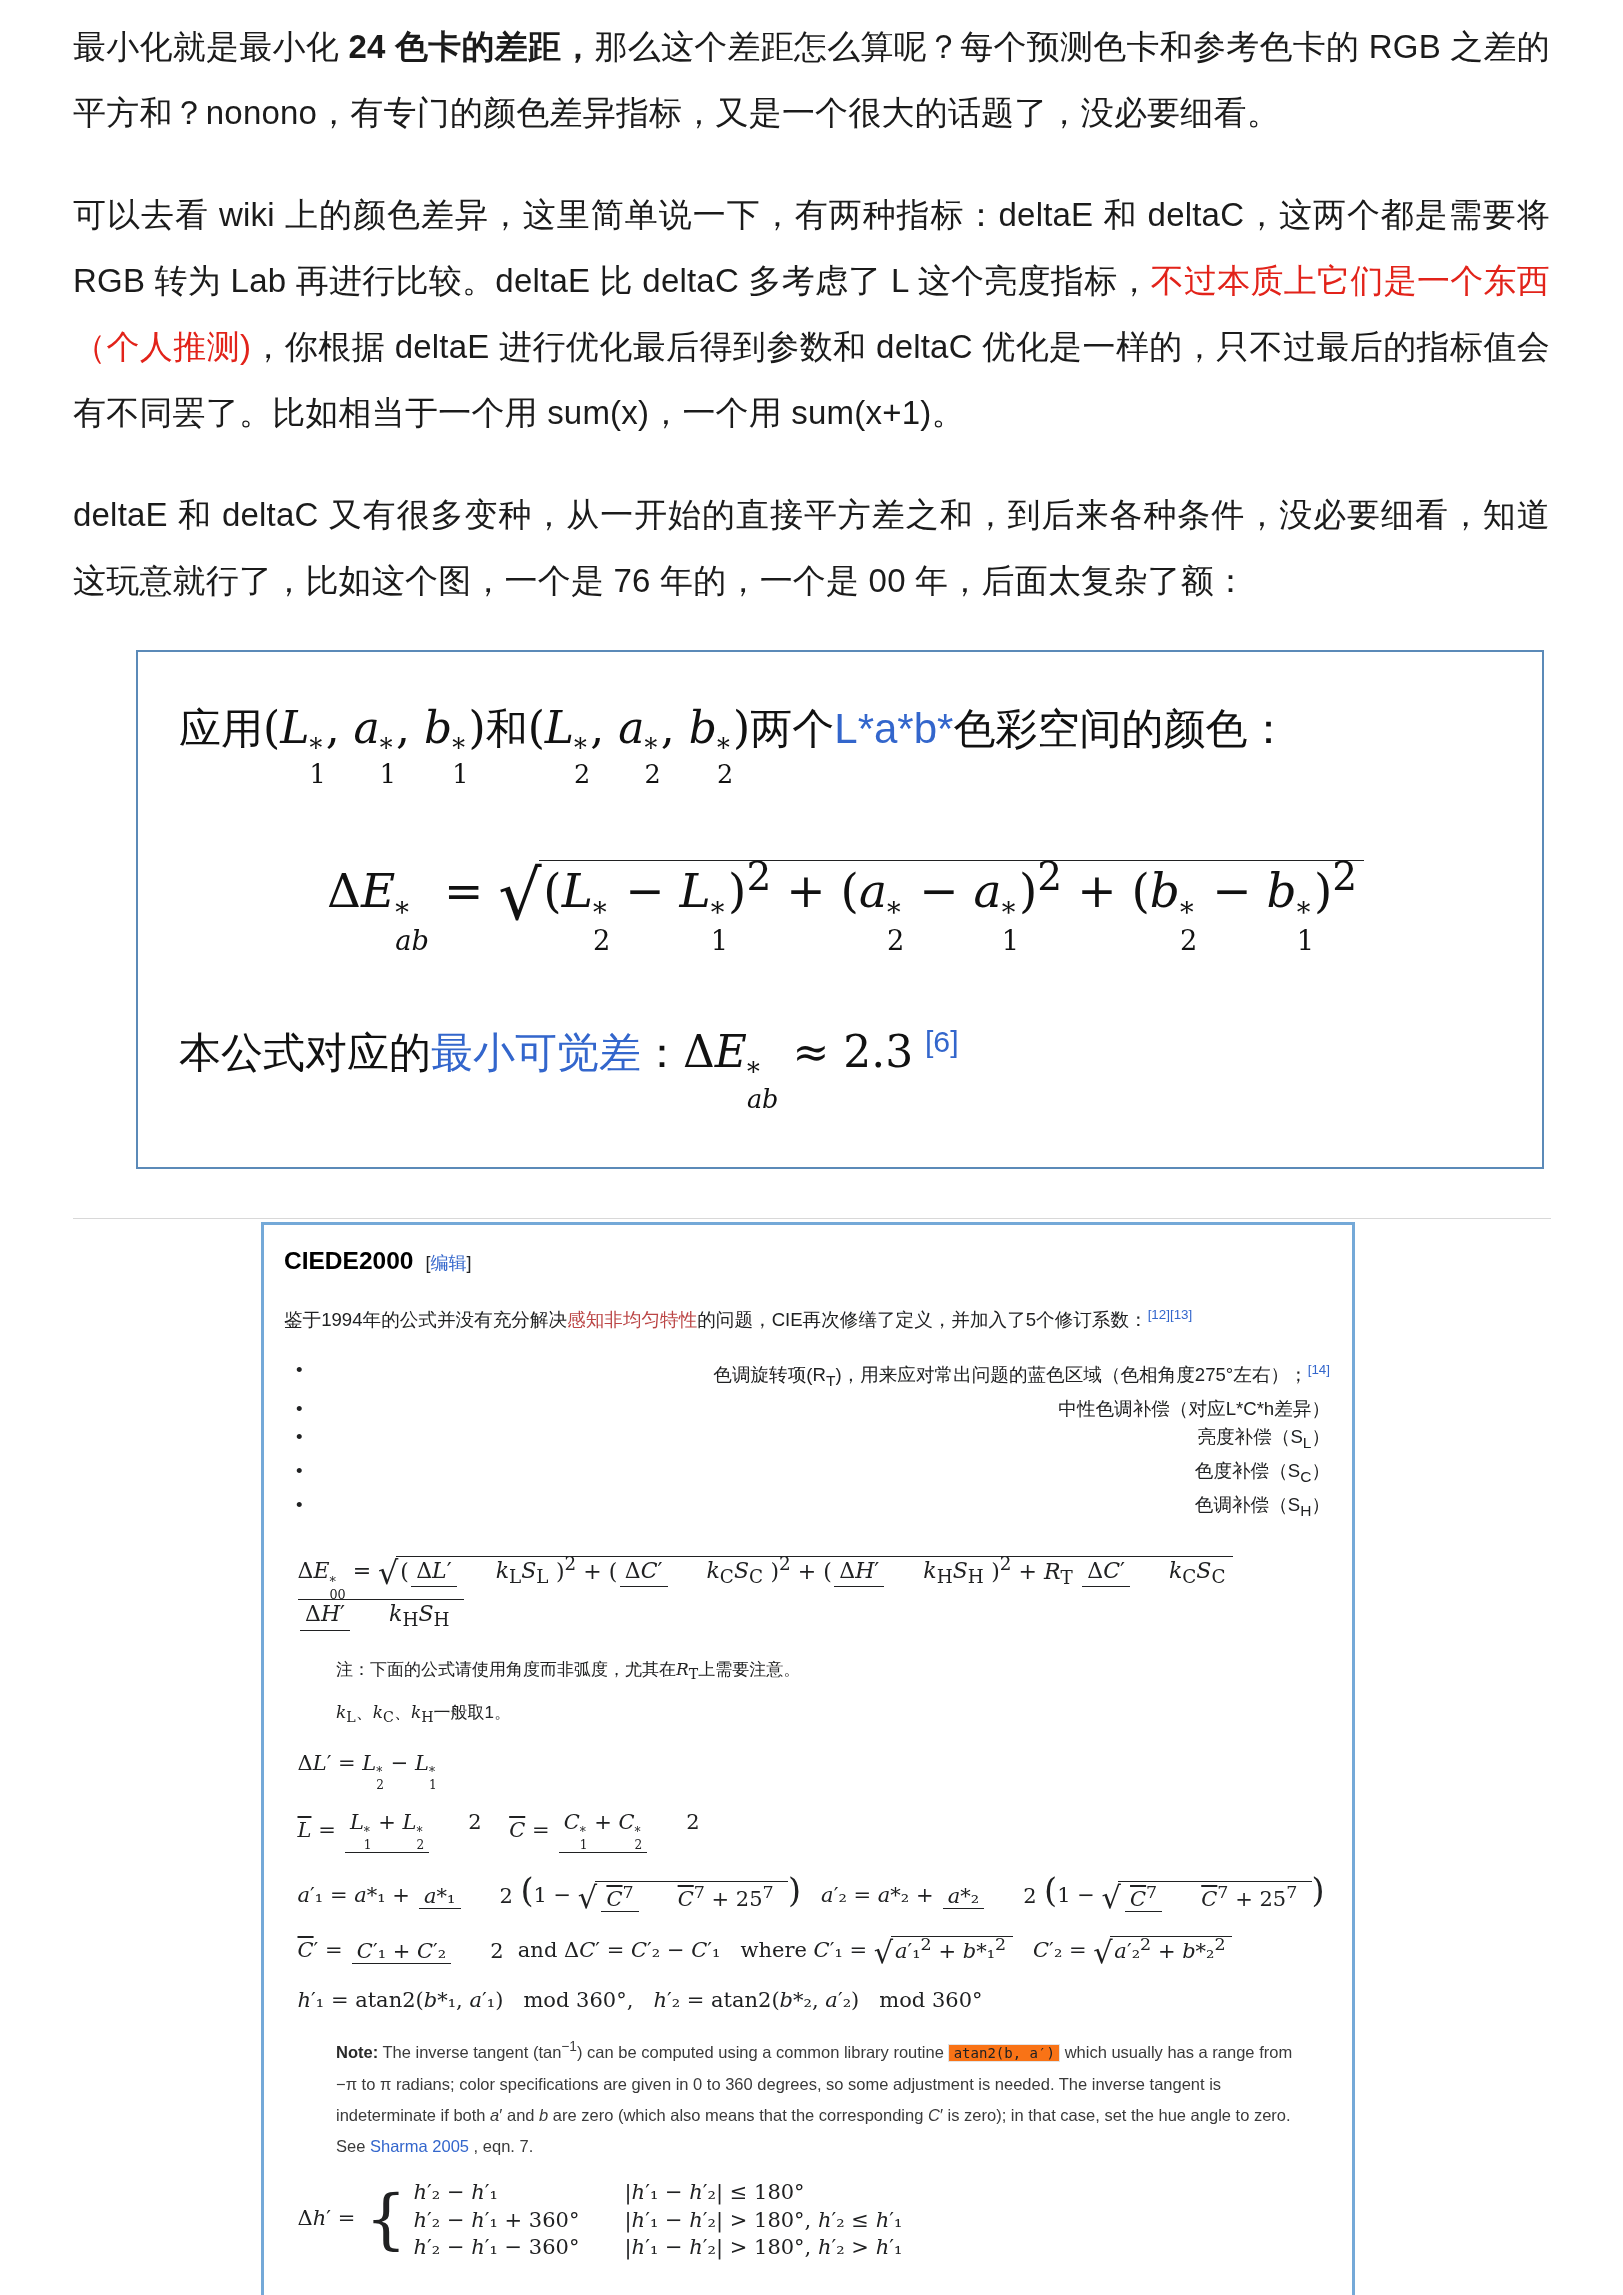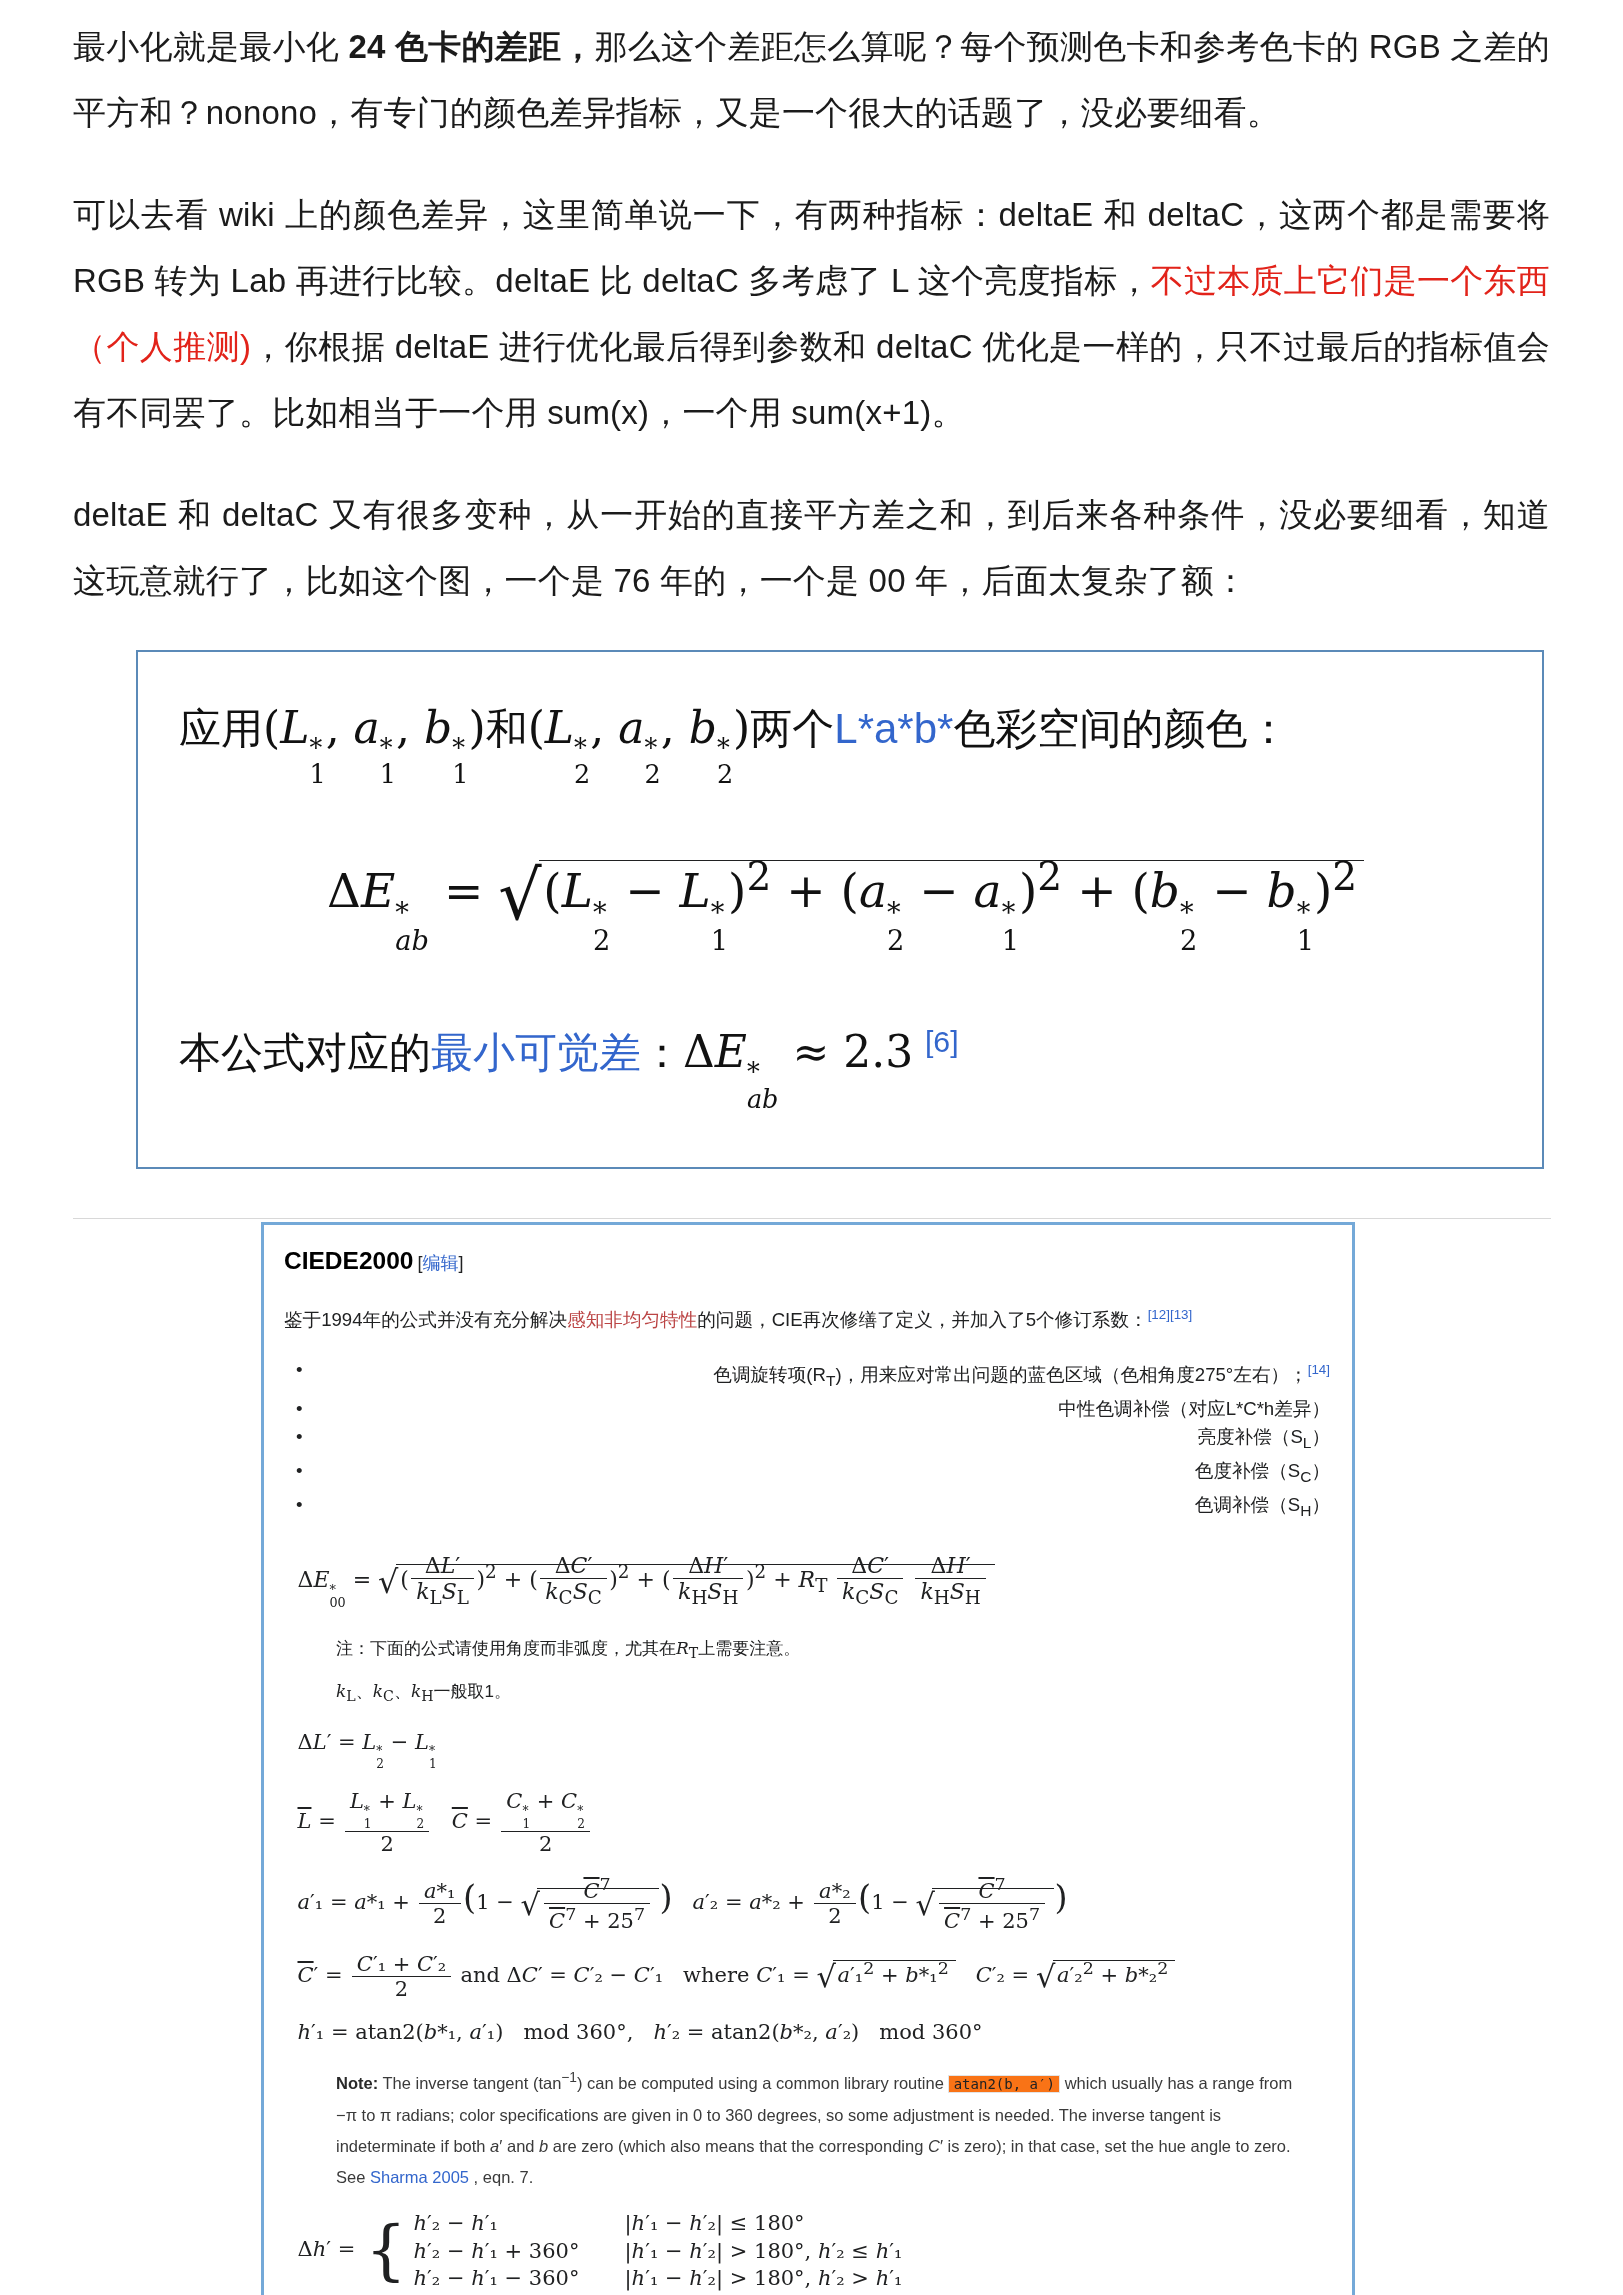--- a/index.html
+++ b/index.html
@@ -8,21 +8,21 @@
 
   p.body-text{font-size:33px;line-height:66px;margin:0 0 36px 0;text-align:justify;letter-spacing:0.2px;}
   p.body-text b{font-weight:bold;}
   .red{color:#e2231a;}
 
   
   .math{font-family:"DejaVu Serif",serif;}
   .math i{font-family:"DejaVu Serif",serif;}
   .ss{display:inline-flex;flex-direction:column;align-items:flex-start;font-size:0.58em;line-height:1.05;vertical-align:-0.55em;font-style:normal;}
   .ss i{font-style:italic;}
-  .fr{display:inline-flex;flex-direction:column;text-align:center;vertical-align:middle;margin:0 2.5px;}
+  .fr{display:inline-flex;flex-direction:row;text-align:center;vertical-align:middle;margin:0 2.5px;gap:34px;}
   .fr .n{display:block;border-bottom:1.7px solid #202122;padding:0 5px;}
   .fr .d{display:block;padding:0 5px;}
   .rad{font-size:1.45em;font-weight:400;vertical-align:-0.18em;margin-right:-2.5px;}
   .sq{border-top:1.7px solid #202122;padding:1.7px 6.8px 0 4.2px;}
   .ov{text-decoration:overline;}
   .brc{font-size:3.1em;font-weight:200;vertical-align:middle;margin:0 6.8px 0 3.4px;font-family:"DejaVu Serif",serif;line-height:0.9;}
   .cases{display:inline-flex;flex-direction:column;gap:3.4px;vertical-align:middle;text-align:left;}
   .crow{display:flex;}
   .crow > span:first-child{min-width:211px;}
 
@@ -34,21 +34,21 @@
   .cie76-box{margin:12px 0 0 63px;width:1349px;border:2.5px solid #5b8ab8;background:#fff;padding:49px 14px 54px 41px;}
   .cie76-line1{font-size:42px;color:#111;}
   .cie76-line1 .math{font-size:44px;}
   .cie76-formula{font-size:47px;color:#111;margin:66px 0 69px 148px;}
   .cie76-caption{font-size:42px;color:#111;}
   .cie76-caption .math{font-size:44px;}
 
   
   .pre-box-rule{border-top:1.7px solid #d8d8d8;margin:49px 0 0 0;width:1478px;}
   .wiki-box{margin:3.4px 0 0 188px;width:1046px;border:3.4px solid #74a9d8;background:#fff;padding:17px 22px 29px 20px;color:#202122;}
-  .wiki-title-row{display:flex;align-items:baseline;gap:4px;margin-top:5px;}
+  .wiki-title-row{display:flex;align-items:baseline;gap:12px;margin-top:5px;}
   .wiki-title{font-size:24.5px;font-weight:bold;color:#000;}
   .wiki-edit{font-size:18px;}
   .wiki-intro{font-size:18.6px;margin-top:25px;line-height:29px;}
   .wiki-bullets{margin:22px 0 0 8.5px;padding:0;list-style:none;}
   .wiki-bullets li{font-size:18.6px;line-height:28px;padding-left:18.6px;position:relative;text-align:right;}
   .wiki-bullets li::before{content:"•";position:absolute;left:3.4px;top:0;font-size:18.6px;}
   .formula{font-family:"DejaVu Serif",serif;font-size:21px;color:#202122;margin:18.6px 0 18.6px 13.5px;}
   .formula i{font-family:"DejaVu Serif",serif;}
   .formula-big{font-size:22px;margin:29px 0 24px 13.5px;}
   .cn-note{font-size:17px;margin:22px 0 8.5px 52px;line-height:29px;font-family:"Liberation Sans",sans-serif;}

